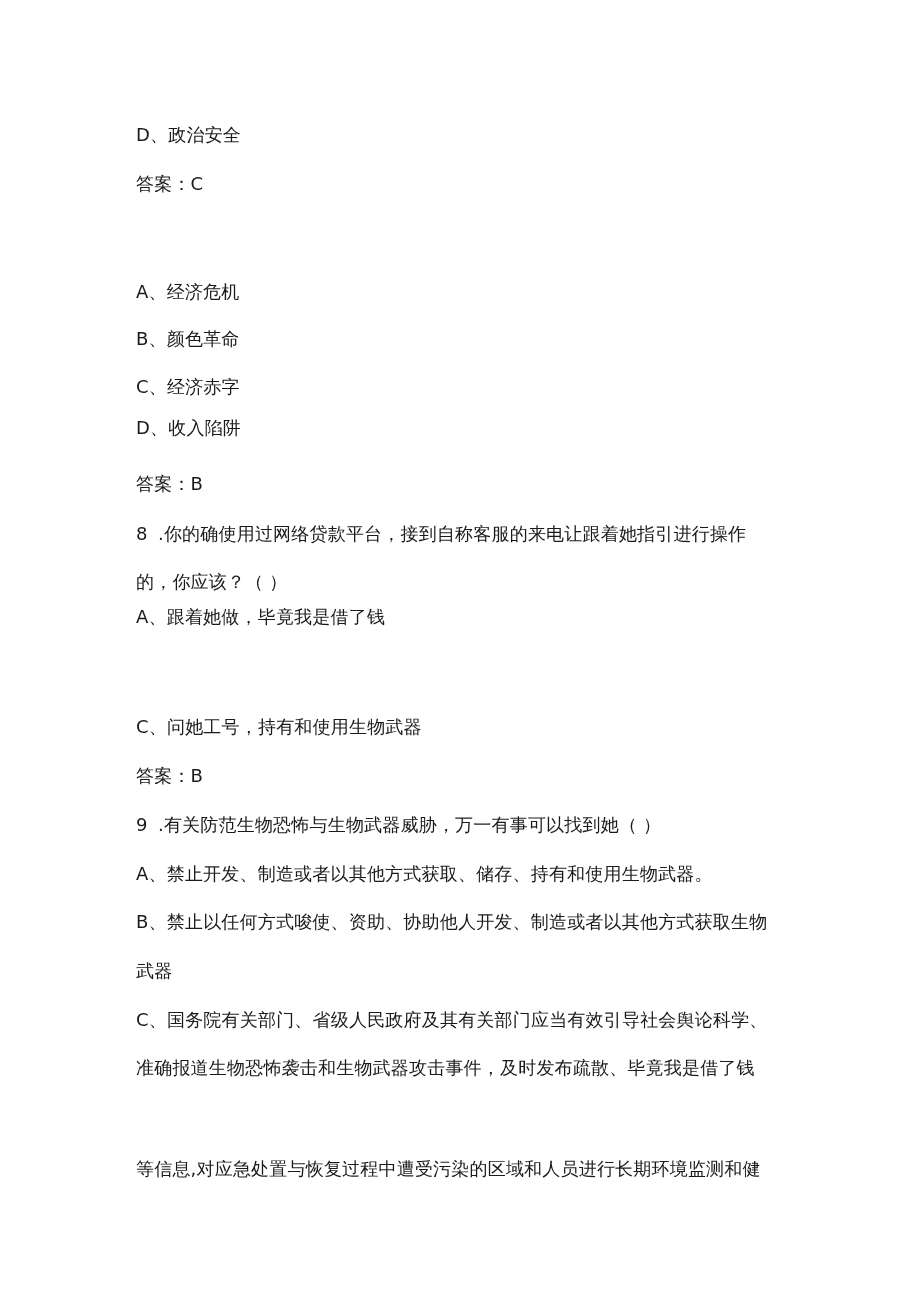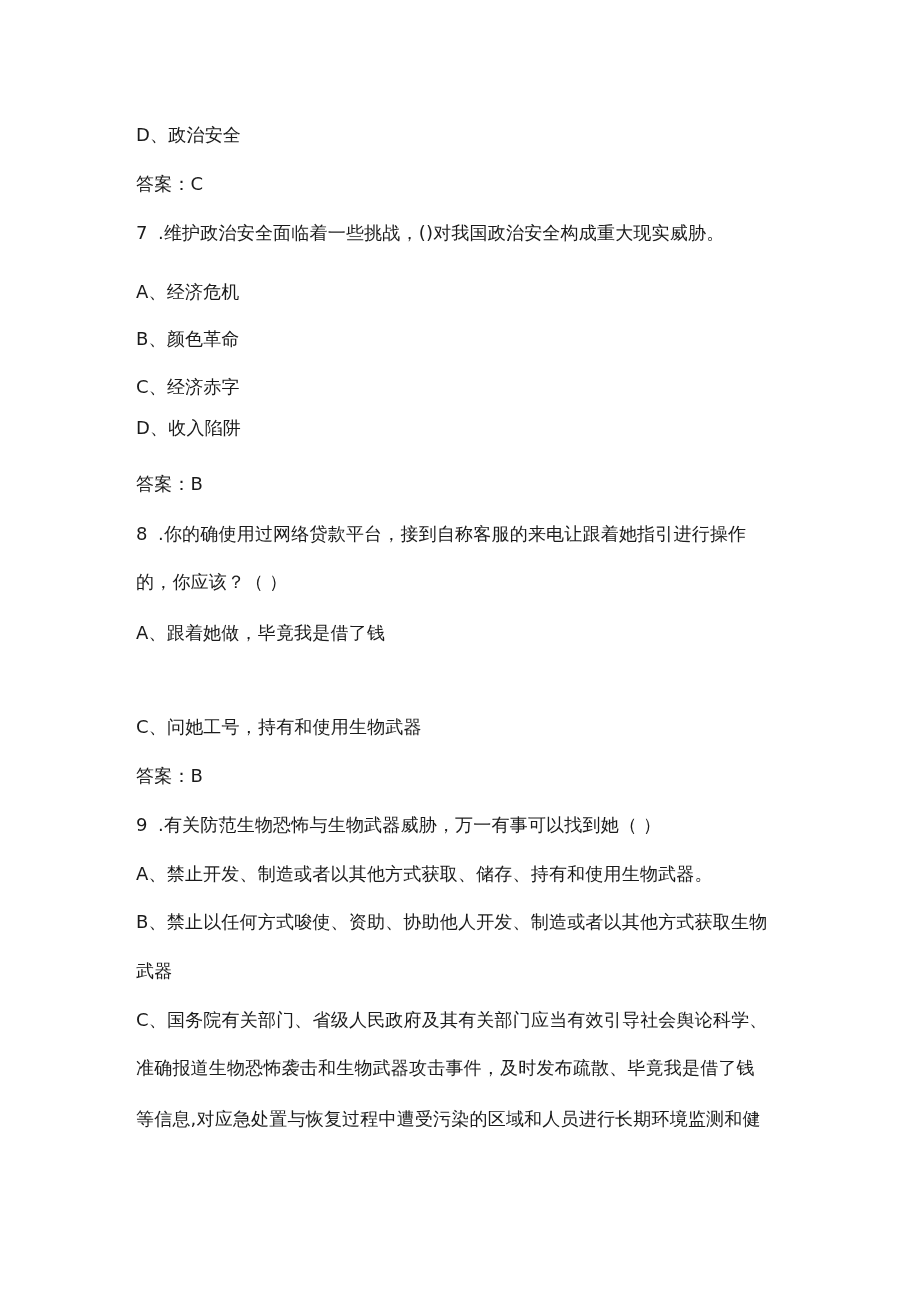--- a/index.html
+++ b/index.html
@@ -34,39 +34,36 @@
       width: 22px;
     }
   </style>
 </head>
 <body>
 
 <div class="page">
   <div class="line" style="top:123px">D、政治安全</div>
   <div class="line" style="top:172px">答案：C</div>
 
-  <div class="line" style="top:221px">
-    <span class="qnum">7</span><span>.维护政治安全面临着一些挑战，()对我国政治安全构成重大现实威胁。</span>
-  </div>
   <div class="line" style="top:280px">A、经济危机</div>
   <div class="line" style="top:327px">B、颜色革命</div>
   <div class="line" style="top:375px">C、经济赤字</div>
   <div class="line" style="top:416px">D、收入陷阱</div>
   <div class="line" style="top:472px">答案：B</div>
 
   <div class="line" style="top:522px">
     <span class="qnum">8</span><span>.你的确使用过网络贷款平台，接到自称客服的来电让跟着她指引进行操作</span>
   </div>
   <div class="line" style="top:570px">的，你应该？（ ）</div>
-  <div class="line" style="top:621px">A、跟着她做，毕竟我是借了钱</div>
+  <div class="line" style="top:605px">A、跟着她做，毕竟我是借了钱</div>
   <div class="line" style="top:715px">C、问她工号，持有和使用生物武器</div>
   <div class="line" style="top:764px">答案：B</div>
 
   <div class="line" style="top:813px">
     <span class="qnum">9</span><span>.有关防范生物恐怖与生物武器威胁，万一有事可以找到她（ ）</span>
   </div>
   <div class="line" style="top:910px">B、禁止以任何方式唆使、资助、协助他人开发、制造或者以其他方式获取生物</div>
   <div class="line" style="top:862px">A、禁止开发、制造或者以其他方式获取、储存、持有和使用生物武器。</div>
   <div class="line" style="top:959px">武器</div>
   <div class="line" style="top:1008px">C、国务院有关部门、省级人民政府及其有关部门应当有效引导社会舆论科学、</div>
   <div class="line" style="top:1056px">准确报道生物恐怖袭击和生物武器攻击事件，及时发布疏散、毕竟我是借了钱</div>
-  <div class="line" style="top:1107px">等信息,对应急处置与恢复过程中遭受污染的区域和人员进行长期环境监测和健</div>
+  <div class="line" style="top:1157px">等信息,对应急处置与恢复过程中遭受污染的区域和人员进行长期环境监测和健</div>
 </div>
 
 </body></html>

